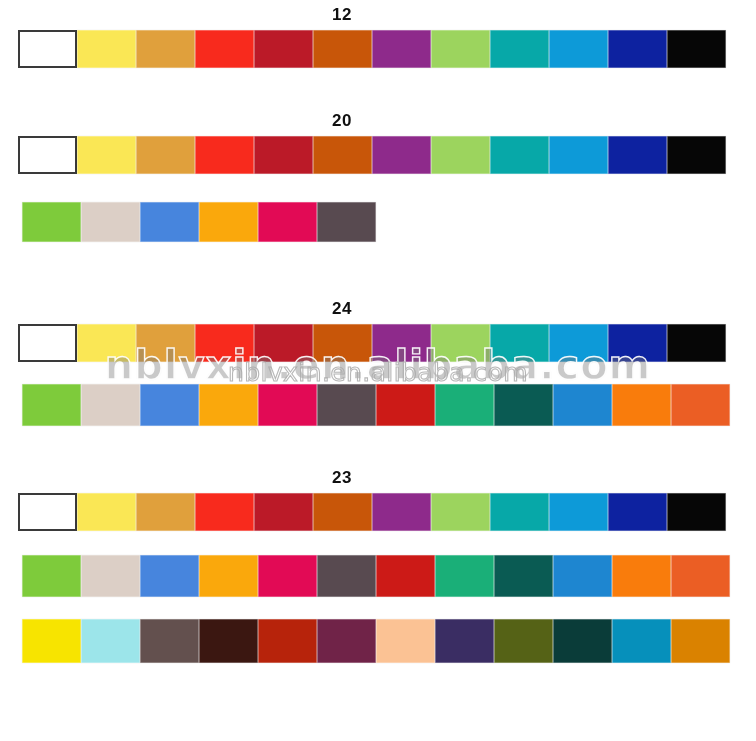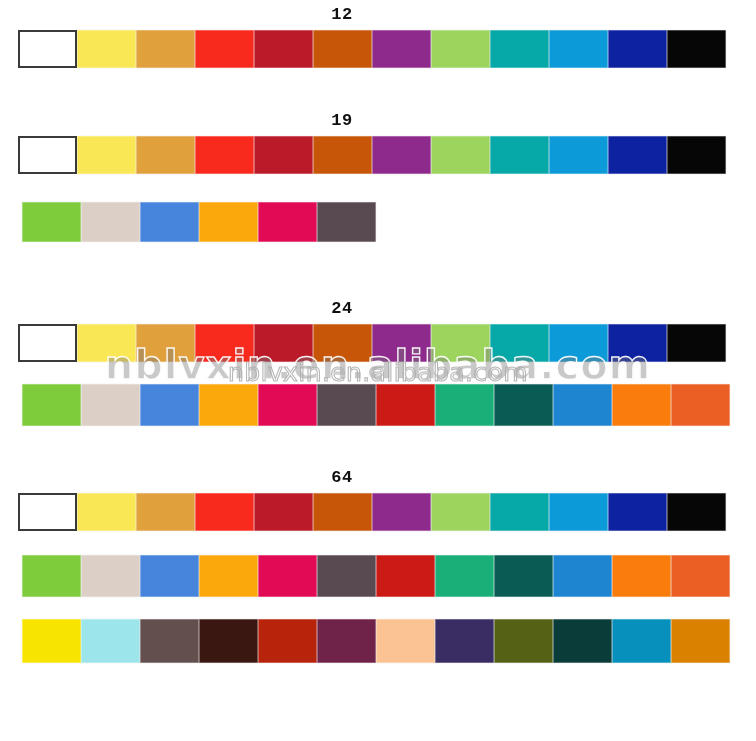--- a/index.html
+++ b/index.html
@@ -15,21 +15,21 @@
   .set{position:absolute;left:0;width:756px;}
 
   .set-label{
     width:684px;
     text-align:center;
     font-weight:bold;
     font-size:17px;
     color:#101010;
     letter-spacing:0.5px;
     line-height:18px;
-    font-family:Liberation Mono, monospace;
+    font-family:Liberation Sans, sans-serif;
     user-select:none;
   }
 
   .strip{
     position:relative;
     height:38px;
     margin-top:6px;
     display:flex;
     align-items:stretch;
   }
@@ -100,21 +100,21 @@
         <div class="sw" style="background: rgb(142, 42, 139); width: 59px;"></div>
         <div class="sw" style="background: rgb(156, 212, 94); width: 59px;"></div>
         <div class="sw" style="background: rgb(7, 168, 168); width: 59px;"></div>
         <div class="sw" style="background: rgb(13, 154, 216); width: 59px;"></div>
         <div class="sw" style="background: rgb(13, 34, 160); width: 59px;"></div>
         <div class="sw" style="background: rgb(6, 6, 6); width: 59px;"></div>
       </div>
   </div>
 
   <div class="set" id="set-1" style="top:112px;">
-    <div class="set-label">19</div>
+    <div class="set-label">20</div>
     <div class="strip" id="s1r0" style="margin-left: 18px; height: 38px;">
         <div class="sw outlined" style="background: rgb(255, 255, 255); width: 59px;"></div>
         <div class="sw" style="background: rgb(250, 231, 85); width: 59px;"></div>
         <div class="sw" style="background: rgb(224, 160, 60); width: 59px;"></div>
         <div class="sw" style="background: rgb(248, 42, 29); width: 59px;"></div>
         <div class="sw" style="background: rgb(187, 26, 40); width: 59px;"></div>
         <div class="sw" style="background: rgb(200, 86, 9); width: 59px;"></div>
         <div class="sw" style="background: rgb(142, 42, 139); width: 59px;"></div>
         <div class="sw" style="background: rgb(156, 212, 94); width: 59px;"></div>
         <div class="sw" style="background: rgb(7, 168, 168); width: 59px;"></div>
@@ -158,21 +158,21 @@
         <div class="sw" style="background: rgb(204, 26, 23); width: 59px;"></div>
         <div class="sw" style="background: rgb(26, 175, 120); width: 59px;"></div>
         <div class="sw" style="background: rgb(10, 91, 83); width: 59px;"></div>
         <div class="sw" style="background: rgb(30, 134, 208); width: 59px;"></div>
         <div class="sw" style="background: rgb(249, 124, 12); width: 59px;"></div>
         <div class="sw" style="background: rgb(235, 94, 36); width: 59px;"></div>
       </div>
   </div>
 
   <div class="set" id="set-3" style="top:469px;">
-    <div class="set-label">64</div>
+    <div class="set-label">23</div>
     <div class="strip" id="s3r0" style="margin-left: 18px; height: 38px;">
         <div class="sw outlined" style="background: rgb(255, 255, 255); width: 59px;"></div>
         <div class="sw" style="background: rgb(250, 231, 85); width: 59px;"></div>
         <div class="sw" style="background: rgb(224, 160, 60); width: 59px;"></div>
         <div class="sw" style="background: rgb(248, 42, 29); width: 59px;"></div>
         <div class="sw" style="background: rgb(187, 26, 40); width: 59px;"></div>
         <div class="sw" style="background: rgb(200, 86, 9); width: 59px;"></div>
         <div class="sw" style="background: rgb(142, 42, 139); width: 59px;"></div>
         <div class="sw" style="background: rgb(156, 212, 94); width: 59px;"></div>
         <div class="sw" style="background: rgb(7, 168, 168); width: 59px;"></div>

